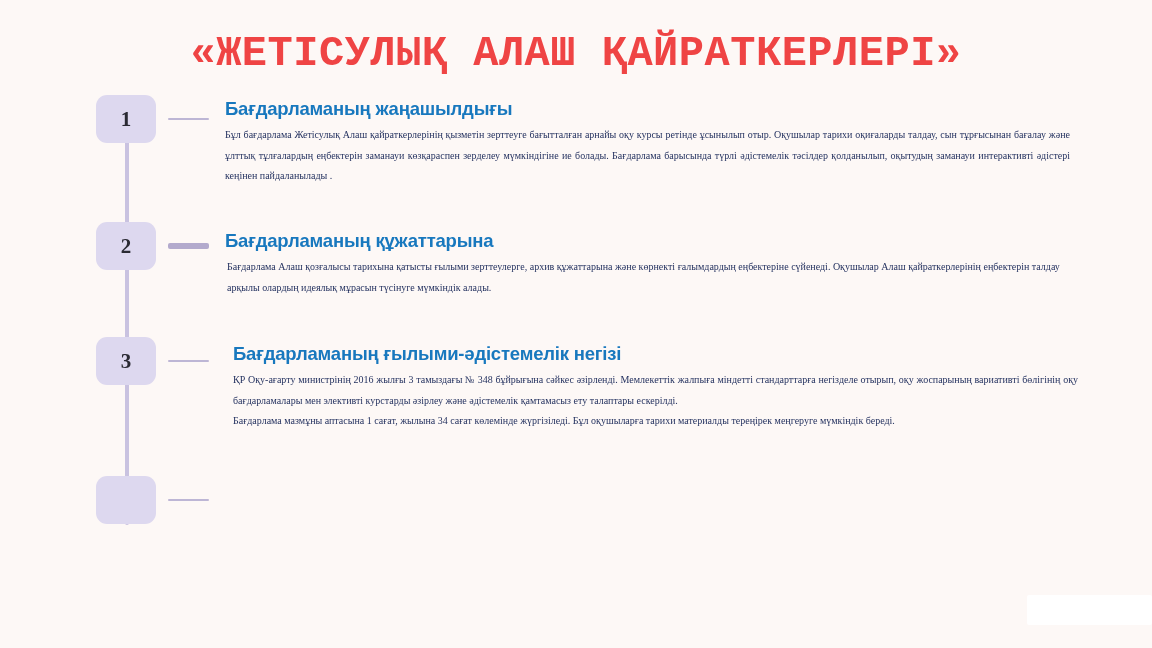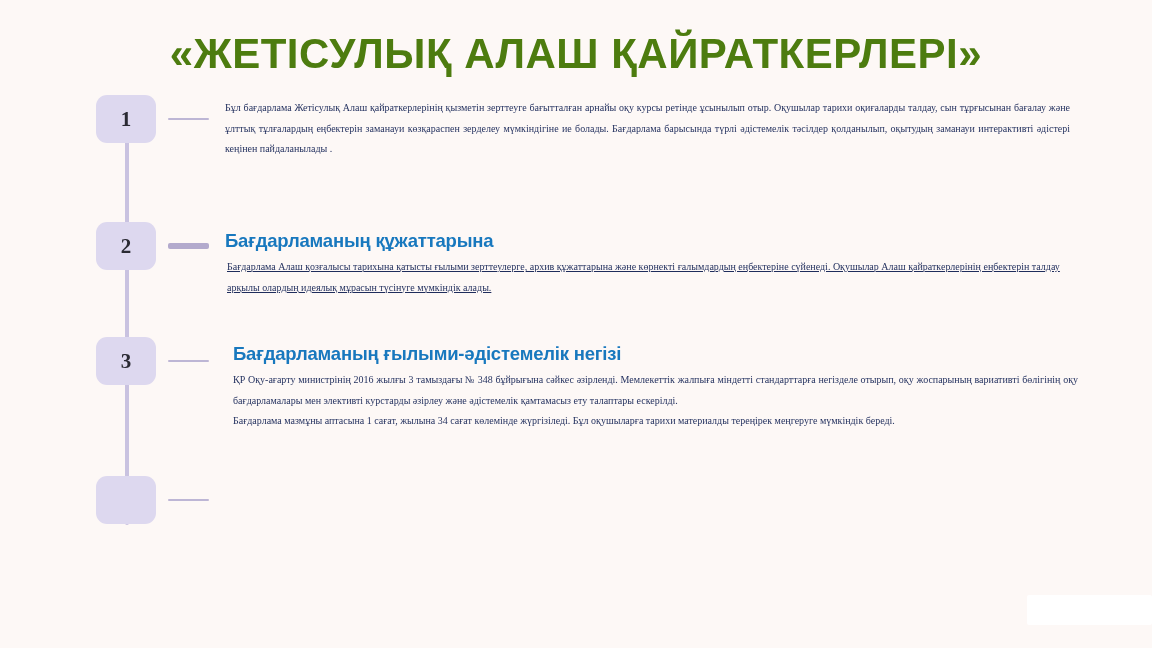--- a/index.html
+++ b/index.html
@@ -22,25 +22,25 @@
     background: #fdf8f6;
   }
 
   
   .slide-title {
     position: absolute;
     left: 0;
     top: 30px;
     width: 1152px;
     text-align: center;
-    font-family: Liberation Sans, sans-serif;
+    font-family: Liberation Mono, monospace;
     font-size: 42px;
     font-weight: bold;
     letter-spacing: 0.5px;
-    color: #4d7c0f;
+    color: #ef4444;
     white-space: nowrap;
   }
 
   
   .timeline {
     position: absolute;
     left: 96px;
     top: 95px;
     width: 116px;
     height: 430px;
@@ -112,21 +112,21 @@
     margin: 0;
   }
   .section-body.centerish {
     text-align: left;
   }
 
   .sec1 { position: absolute; left: 0; top: 0; width: 845px; }
   .sec2 { position: absolute; left: 0; top: 132px; width: 845px; }
   .sec3 { position: absolute; left: 8px; top: 245px; width: 845px; }
 
-  .sec2 .section-body { padding-left: 2px; text-decoration: underline; }
+  .sec2 .section-body { padding-left: 2px; }
   .sec3 .section-body { margin-bottom: 0; }
   .sec3 .para-b { margin-top: 0; }
 
   
   .bottom-plate {
     position: absolute;
     right: 0px;
     bottom: 23px;
     width: 125px;
     height: 30px;
@@ -159,20 +159,21 @@
 
     <div class="dash dash-1"></div>
     <div class="dash dash-2"></div>
     <div class="dash dash-3"></div>
     <div class="dash dash-4"></div>
   </div>
 
   <div class="content">
 
     <div class="section sec1">
+      <p class="section-heading">Бағдарламаның  жаңашылдығы</p>
       <p class="section-body">Бұл бағдарлама Жетісулық Алаш қайраткерлерінің қызметін зерттеуге бағытталған арнайы оқу курсы ретінде ұсынылып отыр. Оқушылар тарихи оқиғаларды талдау, сын тұрғысынан бағалау және ұлттық тұлғалардың еңбектерін заманауи көзқараспен зерделеу мүмкіндігіне ие болады. Бағдарлама барысында түрлі әдістемелік тәсілдер қолданылып, оқытудың заманауи интерактивті әдістері кеңінен пайдаланылады .</p>
     </div>
 
     <div class="section sec2">
       <p class="section-heading">Бағдарламаның құжаттарына</p>
       <p class="section-body centerish">Бағдарлама Алаш қозғалысы тарихына қатысты ғылыми зерттеулерге, архив құжаттарына және көрнекті  ғалымдардың  еңбектеріне сүйенеді. Оқушылар Алаш қайраткерлерінің еңбектерін талдау арқылы олардың  идеялық мұрасын түсінуге мүмкіндік алады.</p>
     </div>
 
     <div class="section sec3">
       <p class="section-heading">Бағдарламаның ғылыми-әдістемелік негізі</p>

